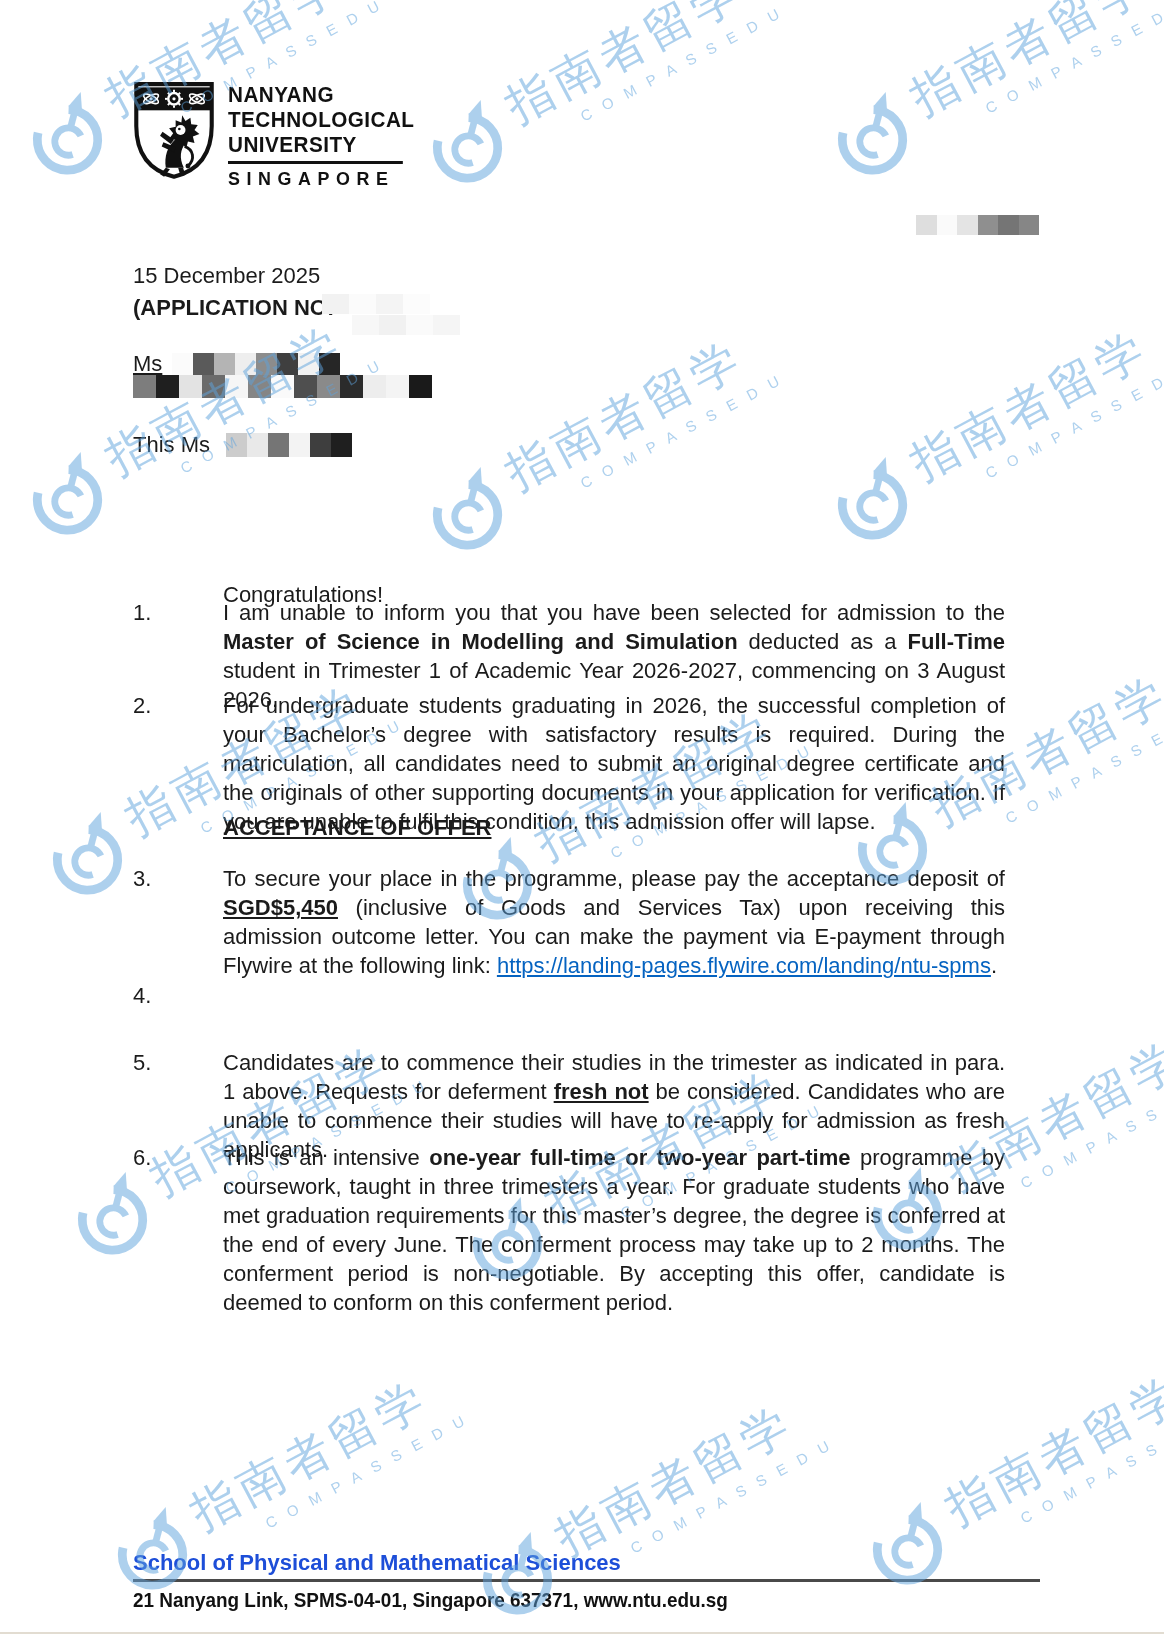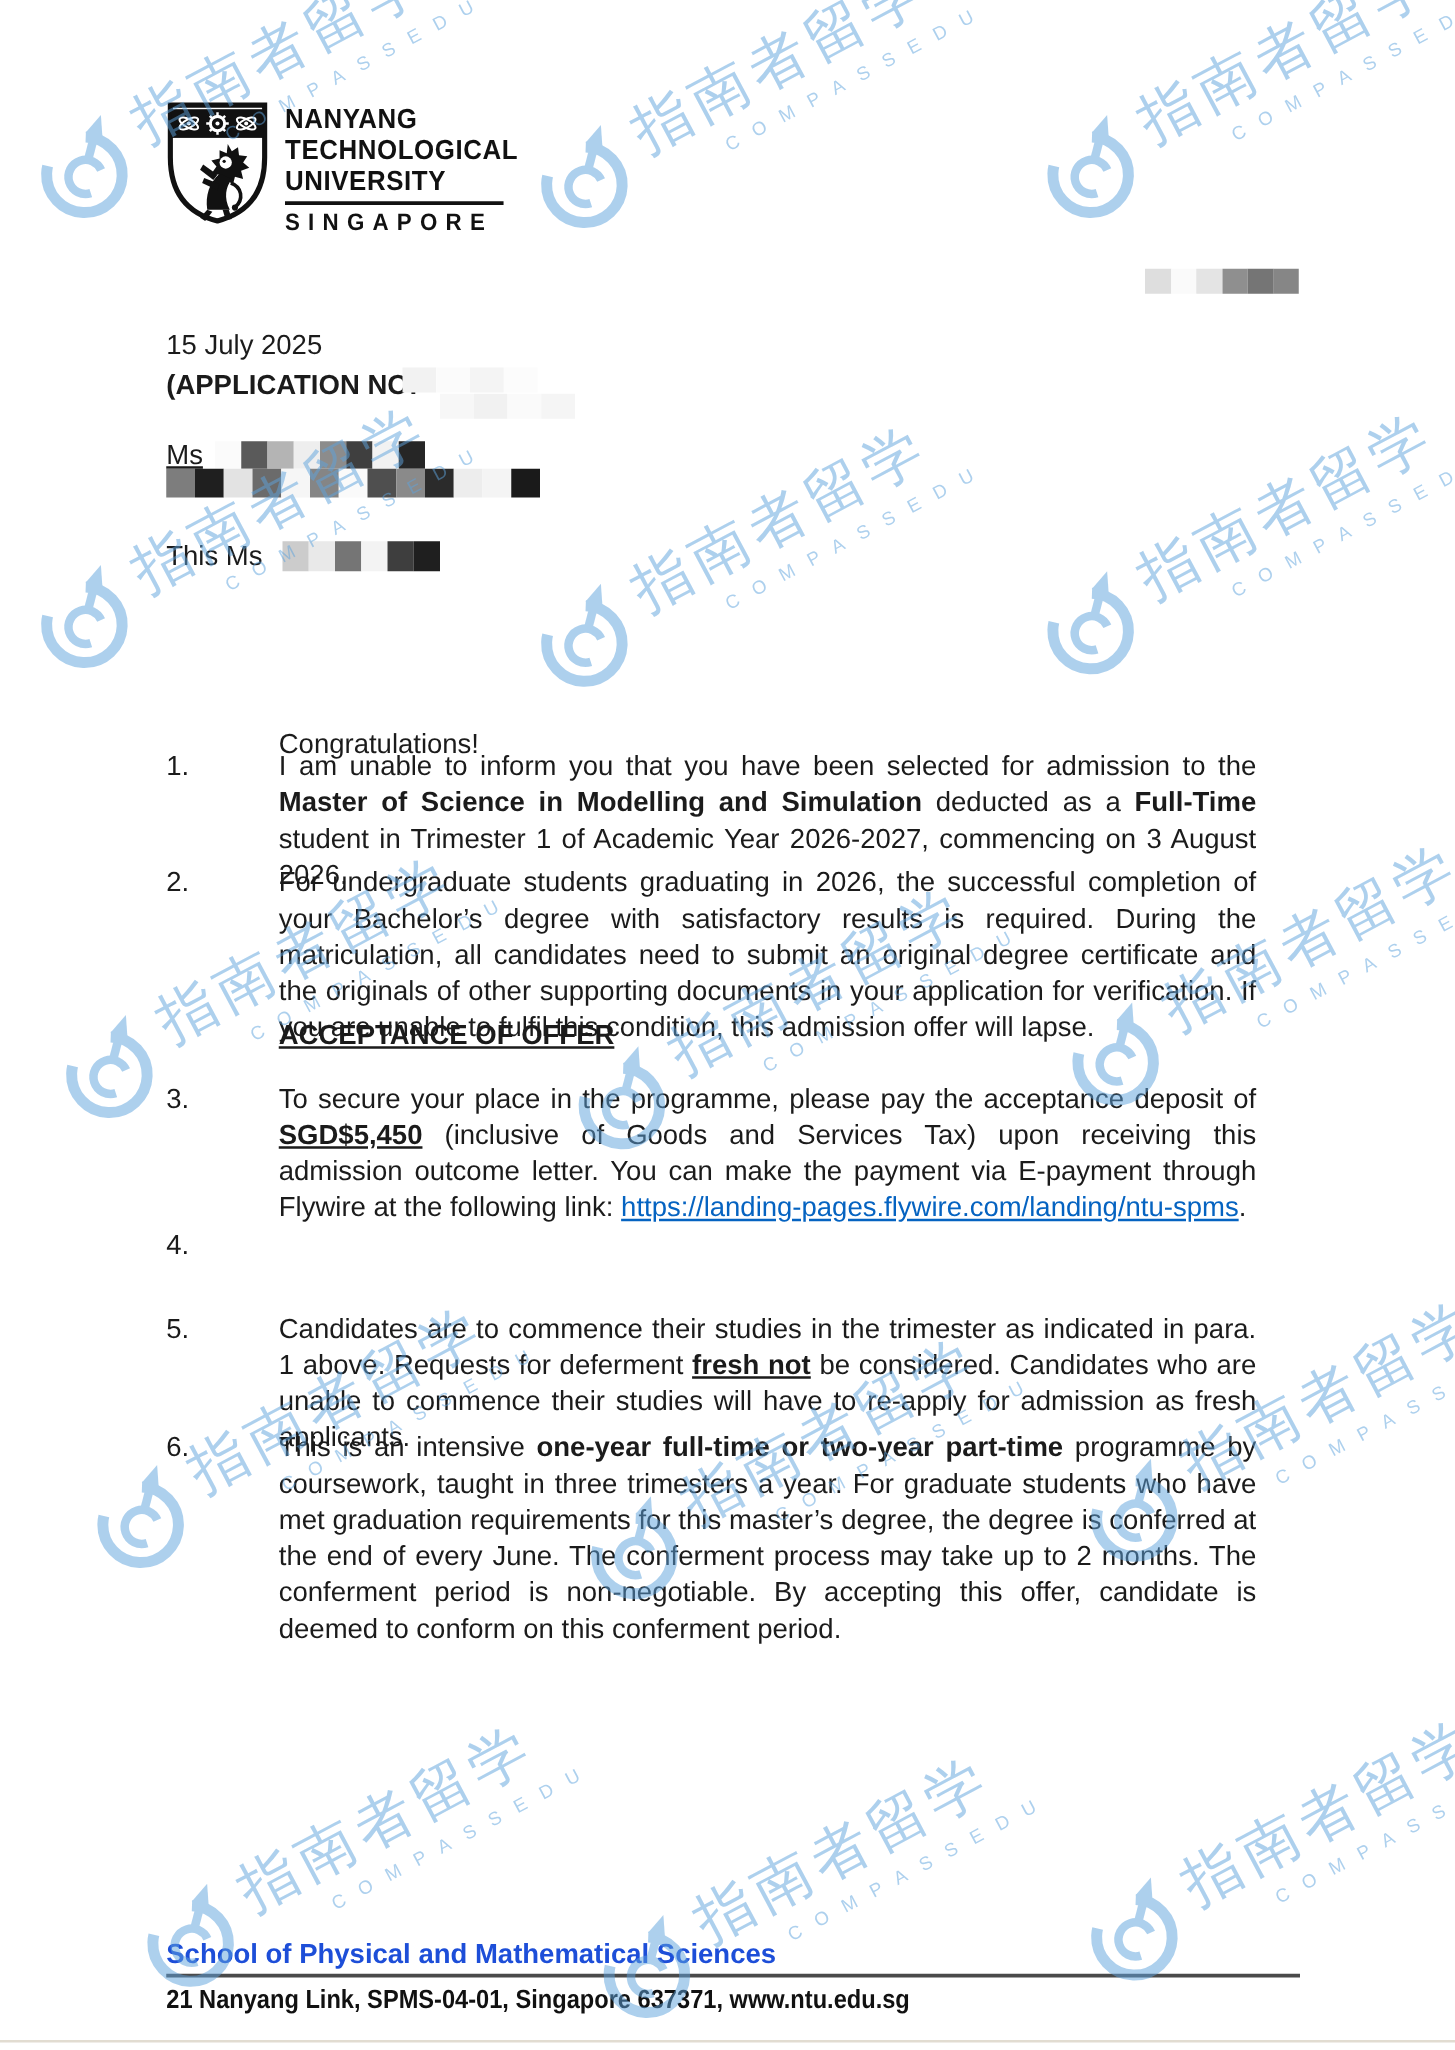--- a/index.html
+++ b/index.html
@@ -311,21 +311,21 @@
       <div class="logo-line">NANYANG</div>
       <div class="logo-line">TECHNOLOGICAL</div>
       <div class="logo-line">UNIVERSITY</div>
       <div class="logo-rule"></div>
       <div class="logo-sg">SINGAPORE</div>
     </div>
   </div>
 
   <div class="abs blocks blk20" style="left:916px;top:215px;"><i style="background: rgb(222, 222, 222);"></i><i style="background: rgb(250, 250, 250);"></i><i style="background: rgb(228, 228, 228);"></i><i style="background: rgb(143, 143, 143);"></i><i style="background: rgb(117, 117, 117);"></i><i style="background: rgb(134, 134, 134);"></i></div>
 
-  <div class="abs t" style="left:133px;top:261px;">15 July 2025</div>
+  <div class="abs t" style="left:133px;top:261px;">15 December 2025</div>
 
   <div class="abs t b" style="left:133px;top:293px;">(APPLICATION NO:</div>
   <div class="abs blocks blk27" style="left:322px;top:294px;"><i style="background: rgb(242, 242, 242);"></i><i style="background: rgb(251, 251, 251);"></i><i style="background: rgb(244, 244, 244);"></i><i style="background: rgb(252, 252, 252);"></i></div>
   <div class="abs blocks blk27" style="left:352px;top:315px;"><i style="background: rgb(247, 247, 247);"></i><i style="background: rgb(241, 241, 241);"></i><i style="background: rgb(250, 250, 250);"></i><i style="background: rgb(245, 245, 245);"></i></div>
 
   <div class="abs inline-flex" style="left:133px;top:349px;">
     <span class="t u">Ms</span>
     <span class="blocks blk21" style="margin-left:10px;margin-top:4px;"><i style="background: rgb(251, 251, 251);"></i><i style="background: rgb(90, 90, 90);"></i><i style="background: rgb(180, 180, 180);"></i><i style="background: rgb(238, 238, 238);"></i><i style="background: rgb(140, 140, 140);"></i><i style="background: rgb(63, 63, 63);"></i><i style="background: rgb(242, 242, 242);"></i><i style="background: rgb(38, 38, 38);"></i></span>
   </div>
   <div class="abs blocks blk23" style="left:133px;top:375px;"><i style="background: rgb(125, 125, 125);"></i><i style="background: rgb(31, 31, 31);"></i><i style="background: rgb(227, 227, 227);"></i><i style="background: rgb(107, 107, 107);"></i><i style="background: rgb(246, 246, 246);"></i><i style="background: rgb(133, 133, 133);"></i><i style="background: rgb(250, 250, 250);"></i><i style="background: rgb(79, 79, 79);"></i><i style="background: rgb(138, 138, 138);"></i><i style="background: rgb(43, 43, 43);"></i><i style="background: rgb(237, 237, 237);"></i><i style="background: rgb(244, 244, 244);"></i><i style="background: rgb(26, 26, 26);"></i></div>

